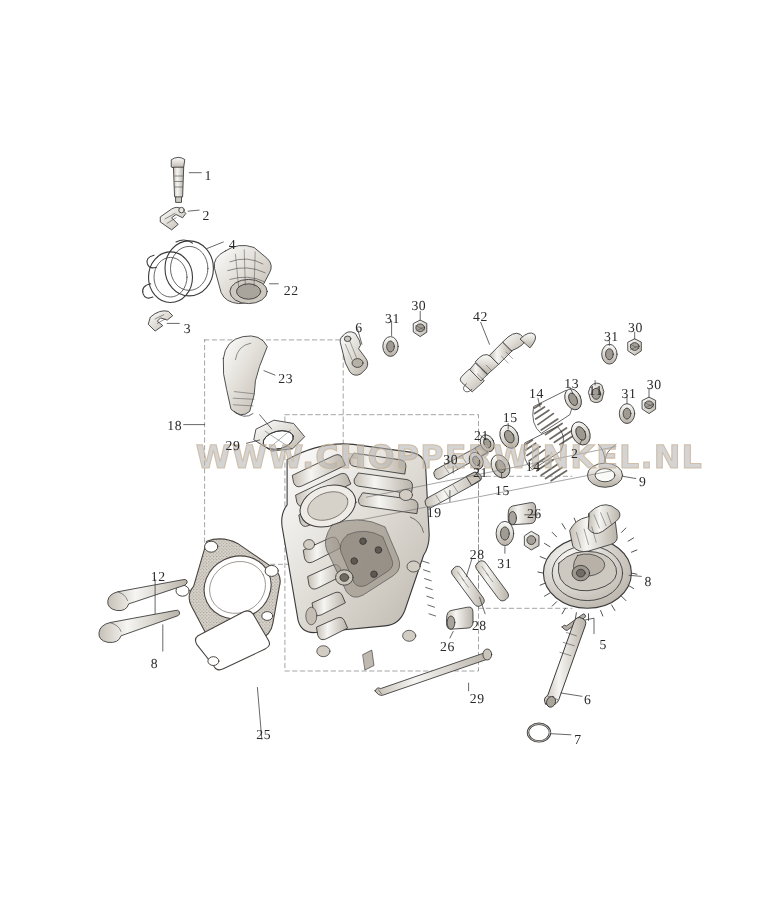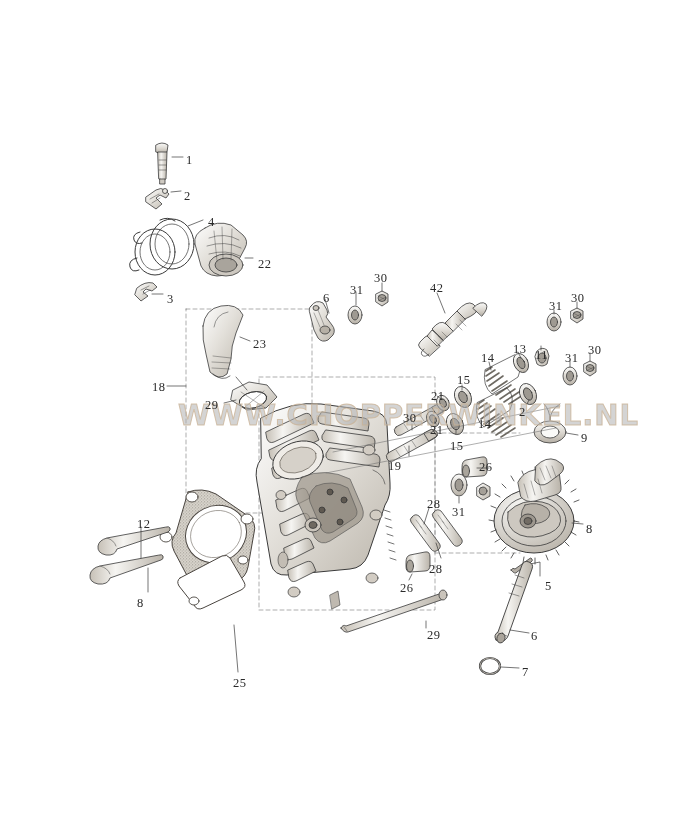--- a/index.html
+++ b/index.html
@@ -456,15 +456,15 @@
   <div class="lbl" style="left:452px;top:506px">31</div>
   <div class="lbl" style="left:137px;top:518px">12</div>
   <div class="lbl" style="left:586px;top:523px">8</div>
   <div class="lbl" style="left:429px;top:563px">28</div>
   <div class="lbl" style="left:400px;top:582px">26</div>
   <div class="lbl" style="left:545px;top:580px">5</div>
   <div class="lbl" style="left:137px;top:597px">8</div>
   <div class="lbl" style="left:427px;top:629px">29</div>
   <div class="lbl" style="left:531px;top:630px">6</div>
   <div class="lbl" style="left:522px;top:666px">7</div>
-  <div class="lbl" style="left:233px;top:677px">25</div>
+  <div class="lbl" style="left:233px;top:662px">25</div>
 
 </div>
 
 </body></html>

